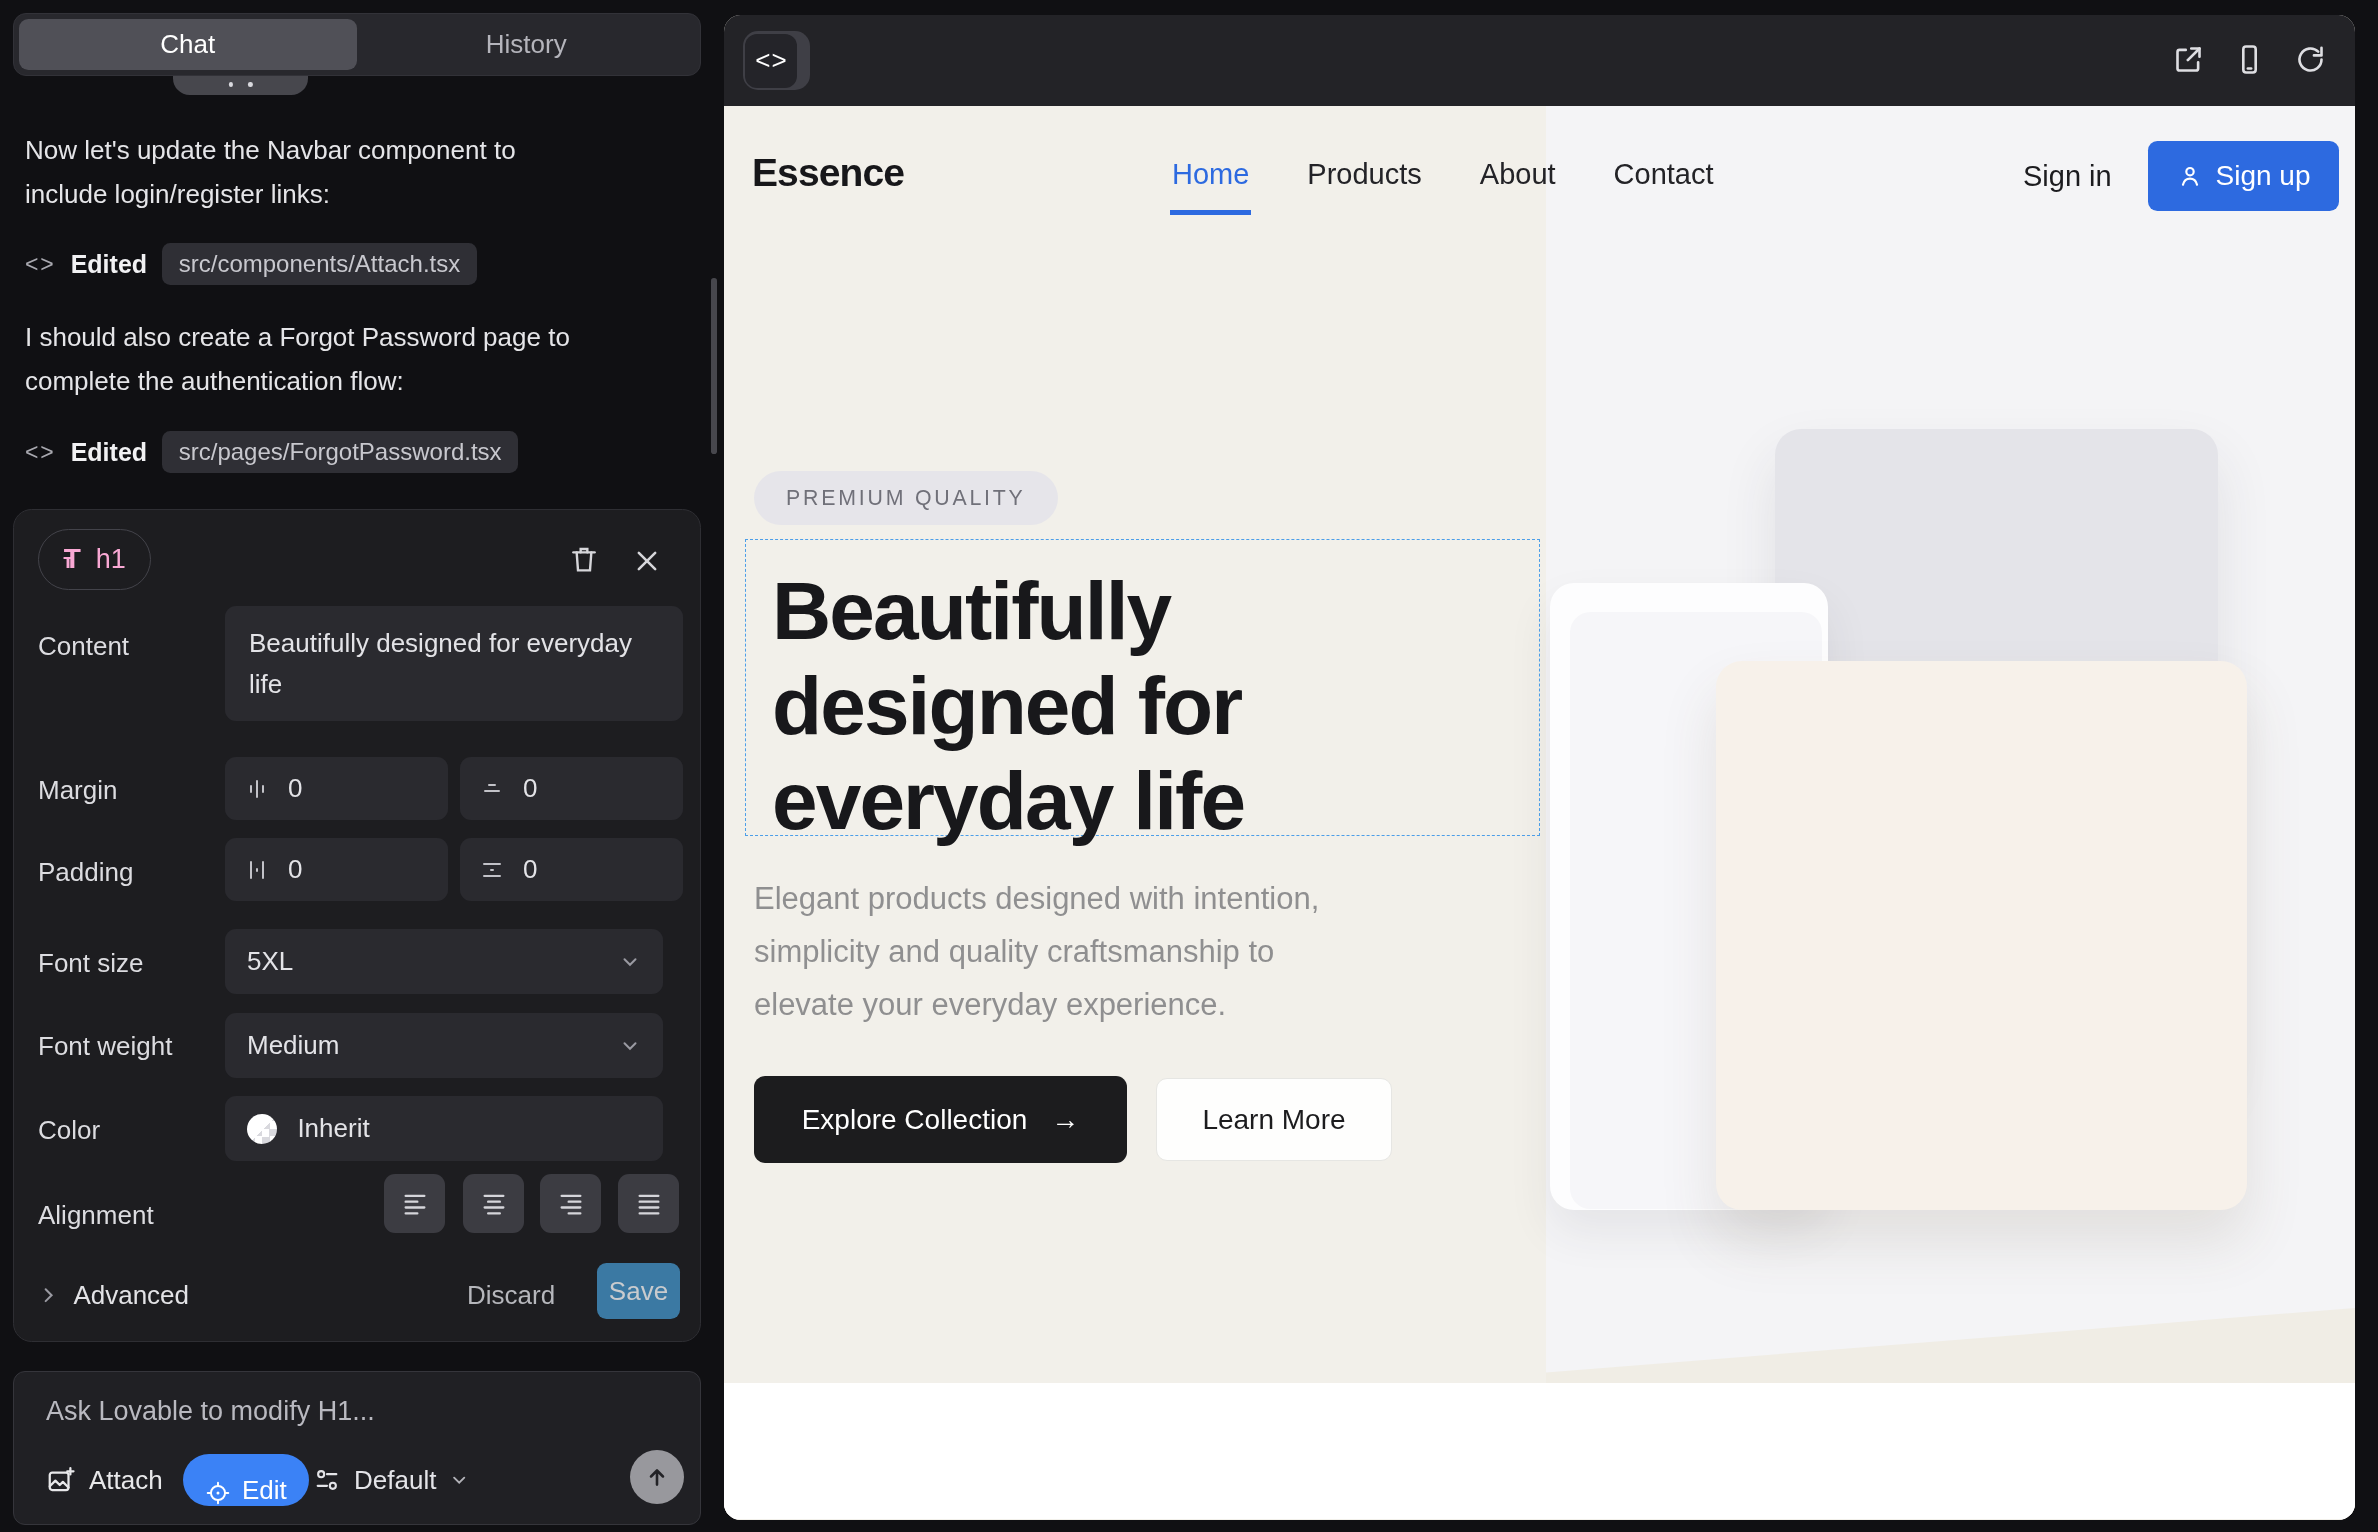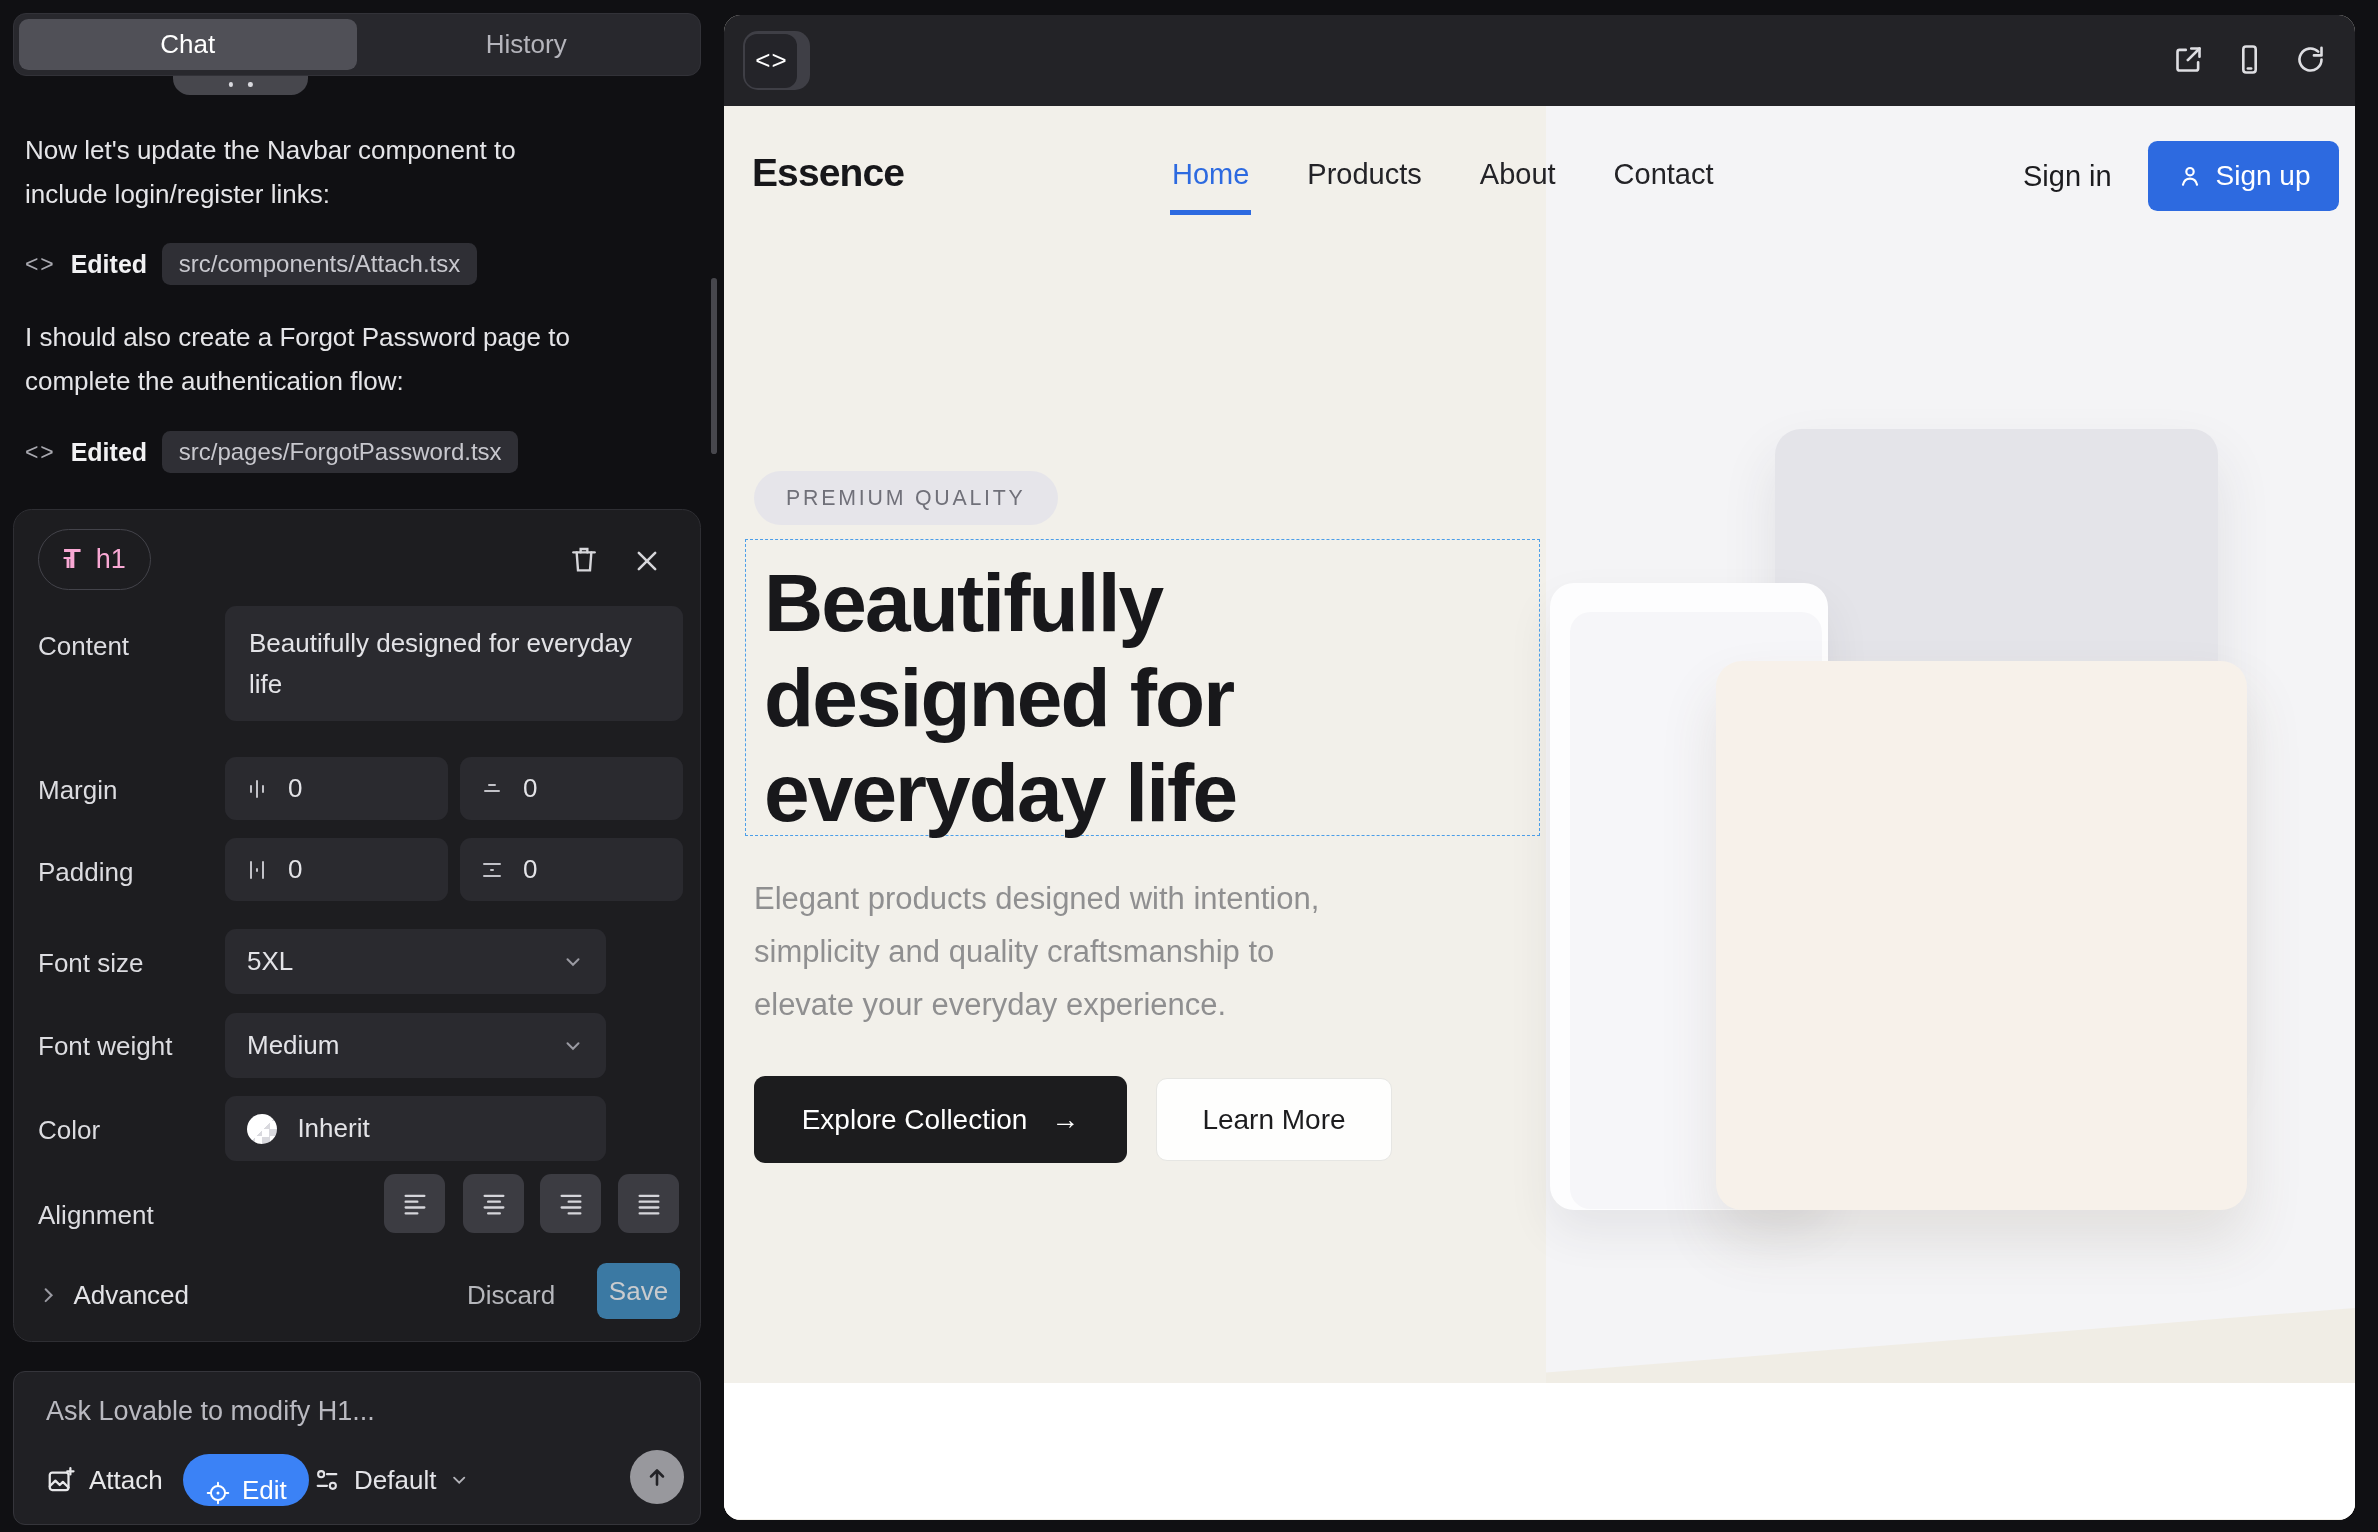--- a/index.html
+++ b/index.html
@@ -34,21 +34,21 @@
   .tag-pill .t-sm{font-size:20.4px;font-weight:700;} .tag-pill .t-lg{font-size:28px;font-weight:700;margin-left:-9.3px;}
   .tag-pill .tag-name{font-size:27px;}
   .icon-btn{color:#d6d6da;display:flex;align-items:center;justify-content:center;cursor:pointer;}
   .trash-btn{left:549px;top:28px;width:41px;height:41px;}
   .close-btn{left:614px;top:32px;width:37px;height:37px;}
   .fld-label{left:24px;font-size:26px;color:#dcdce0;}
   .ctl{background:#2a2a2f;border-radius:11px;color:#e3e3e7;font-size:26px;}
   .content-area{left:211px;top:96px;width:458px;height:115px;padding:16.7px 24px;line-height:41px;}
   .mini-input{height:63px;width:223px;display:flex;align-items:center;gap:18.6px;padding:0 20.4px;color:#e3e3e7;}
   .mini-input .mi-icon{color:#c2c2c8;}
-  .sel{left:211px;width:381px;height:65px;display:flex;align-items:center;justify-content:space-between;padding:0 22px;}
+  .sel{left:211px;width:438px;height:65px;display:flex;align-items:center;justify-content:space-between;padding:0 22px;}
   .sel .chev{color:#9a9aa2;}
   .swatch{width:30px;height:30px;border-radius:50%;margin-right:20.4px;
           background-image:linear-gradient(135deg,#ffffff 52%,rgba(255,255,255,0) 52%),
           repeating-conic-gradient(#d9d9de 0% 25%,#ffffff 0% 50%);background-size:100% 100%,15px 15px;}
   .align-btn{top:664px;width:61px;height:59px;background:#3c3c42;border-radius:11px;display:flex;
              align-items:center;justify-content:center;color:#d5d5da;cursor:pointer;}
   .adv{left:24px;top:770px;display:flex;align-items:center;gap:15px;color:#e3e3e6;font-size:26px;cursor:pointer;}
   .adv .chev{color:#9a9aa2;}
   .discard{left:453px;top:770px;font-size:26px;color:#b6b7bc;cursor:pointer;}
   .save{left:583px;top:753px;width:83px;height:56px;border-radius:9.3px;background:var(--save-blue);
@@ -334,21 +334,21 @@
       <div class="abs signup">
         <svg width="26" height="26" viewBox="0 0 24 24" fill="none" stroke="currentColor" stroke-width="2" stroke-linecap="round">
             <circle cx="12" cy="8" r="3.4"></circle>
             <path d="M5.5 20c.9-3.8 3.5-5.6 6.5-5.6s5.6 1.8 6.5 5.6"></path>
           </svg>
         <span>Sign up</span>
       </div>
 
       <div class="abs badge">PREMIUM QUALITY</div>
       <div class="abs dash-box"></div>
-      <h1 class="abs hero-h1" style="margin:4px">
+      <h1 class="abs hero-h1" style="margin:12px">
         <span>Beautifully</span>
         <span>designed for</span>
         <span>everyday life</span>
       </h1>
       <div class="abs hero-p">
         <span>Elegant products designed with intention,</span>
         <span>simplicity and quality craftsmanship to</span>
         <span>elevate your everyday experience.</span>
       </div>
       <div class="abs cta-dark">

